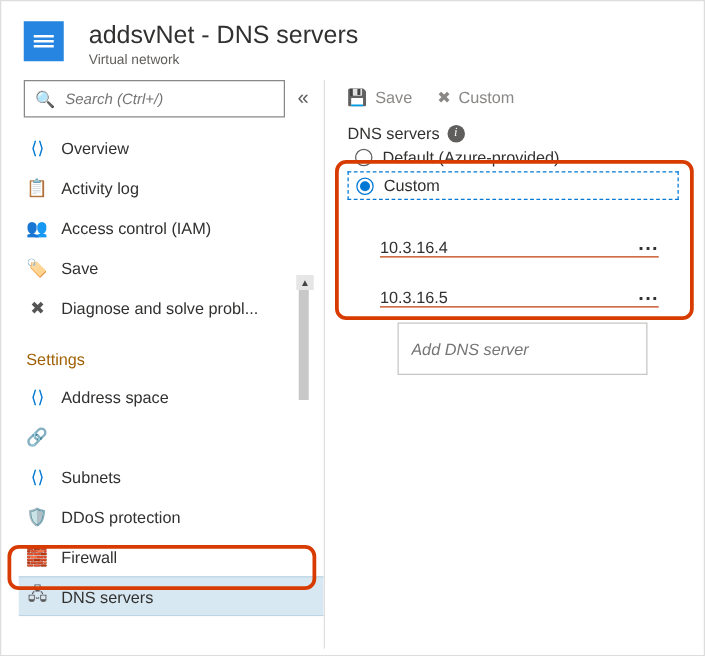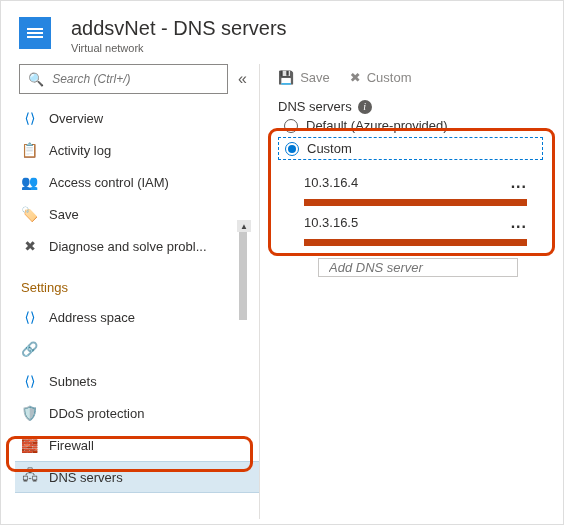--- a/index.html
+++ b/index.html
@@ -183,29 +183,29 @@
   }
   .custom-row {
     border:1px dashed #0078d4;
     padding:3px 10px 3px 6px;
     margin-right:20px;
   }
   .server-list {
     padding:6px 36px 6px 26px;
   }
   .server-row {
-    display:flex;align-items:center;justify-content:space-between;
-    border-bottom:7px solid #c2410c;
+    display:flex;align-items:flex-end;justify-content:space-between;
+    border-bottom:1px solid #c2410c;
     height:40px;
     font-size:13px;
   }
   .ellipsis { font-size:16px; letter-spacing:1px; color:#323130; font-weight:bold; cursor:pointer; }
   .add-row {
     margin:6px 36px 0 40px;
-    height:19px;border:1px solid #c8c6c4;
+    height:42px;border:1px solid #c8c6c4;
     display:flex;align-items:center;padding:0 10px;
     color:#a19f9d;font-style:italic;font-size:13px;
   }
   .highlight-red-main {
     position:absolute;
     border:3px solid #d83b01;
     border-radius:9px;
     left:8px; right:8px;
     top:64px;
     height:128px;

